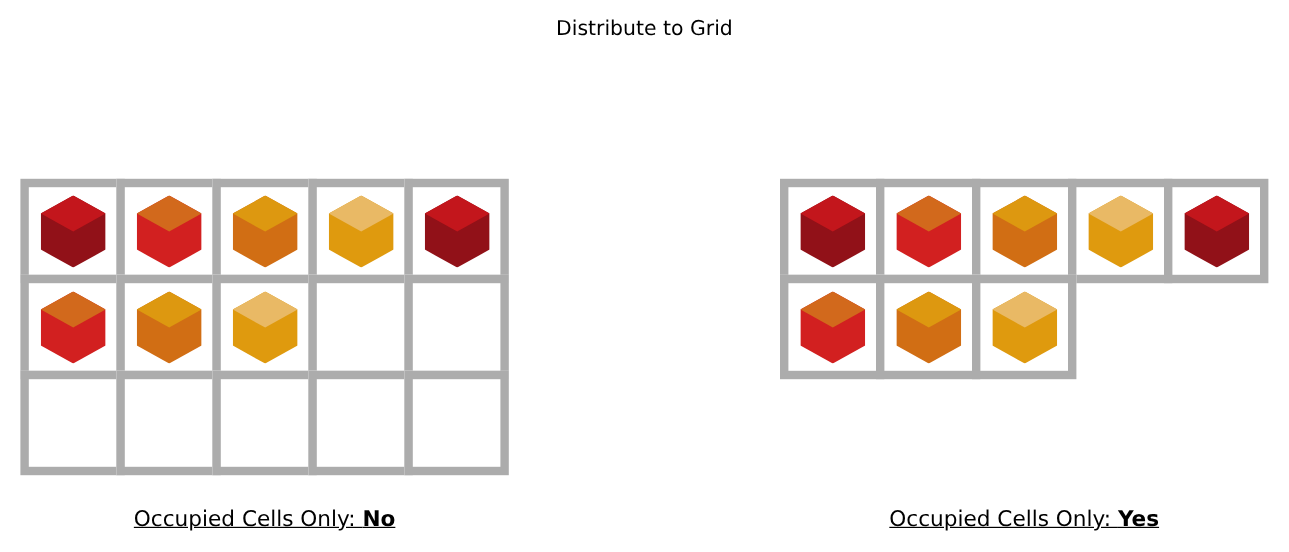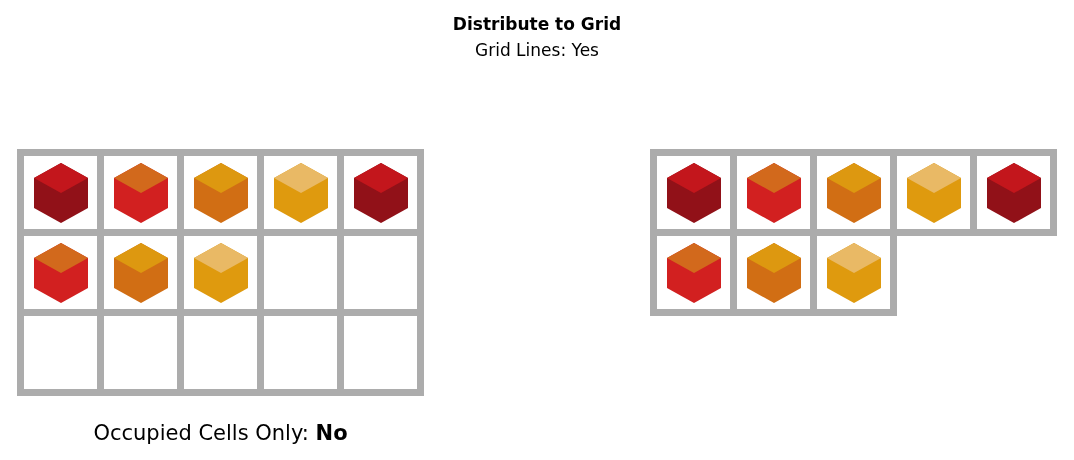--- a/index.html
+++ b/index.html
@@ -18,21 +18,21 @@
   }
   .title-block {
     position: absolute;
     top: 11px;
     left: 0;
     width: 100%;
     text-align: center;
     font-size: 17px;
     line-height: 26px;
   }
-  .title-block .heading { font-weight: 700; }
+  .title-block .heading { font-weight: 400; }
   .grid {
     position: absolute;
   }
   .grid-row { display: flex; }
   .grid-row + .grid-row { margin-top: -7px; }
   .cell {
     width: 73px;
     height: 73px;
     box-sizing: content-box;
     border: 7px solid var(--grid-line);
@@ -41,37 +41,37 @@
     align-items: center;
     justify-content: center;
     flex: 0 0 auto;
   }
   .cell + .cell { margin-left: -7px; }
   .cube-svg { display: block; }
   .caption {
     position: absolute;
     width: 407px;
     text-align: center;
-    font-size: 21px;
+    font-size: 18px;
     line-height: 22px;
+    text-decoration: underline;
   }
   .caption .bold-value { font-weight: 700; }
   #left-grid-cells  { left: 17px;  top: 149px; }
   #right-grid-cells { left: 650px; top: 149px; }
   #left-caption  { left: 17px;  top: 422px; }
   #right-caption { left: 650px; top: 422px; }
 </style>
 </head>
 <body>
 
 <div class="canvas">
 
   <div class="title-block">
     <div class="heading">Distribute to Grid</div>
-    <div>Grid Lines: Yes</div>
   </div>
 
   <div class="grid" id="left-grid-cells">
       <div class="grid-row">
         <div class="cell">
           <svg viewBox="0 0 54 60" width="54" height="60" class="cube-svg">
             <polygon points="27,0 54,15 54,45 27,60 0,45 0,15" fill="#911118"></polygon>
             <polygon points="27,0 54,15 27,30 0,15" fill="#c3161c"></polygon>
           </svg>
         </div>
@@ -181,14 +181,15 @@
           <svg viewBox="0 0 54 60" width="54" height="60" class="cube-svg">
             <polygon points="27,0 54,15 54,45 27,60 0,45 0,15" fill="#df9a0e"></polygon>
             <polygon points="27,0 54,15 27,30 0,15" fill="#e9b965"></polygon>
           </svg>
         </div>
       </div>
     </div>
 
   <div class="caption" id="left-caption"><span>Occupied Cells Only: </span><span class="bold-value">No</span></div>
 
+  <div class="caption" id="right-caption"><span>Occupied Cells Only: </span><span class="bold-value">Yes</span></div>
 
 </div>
 
 </body></html>

